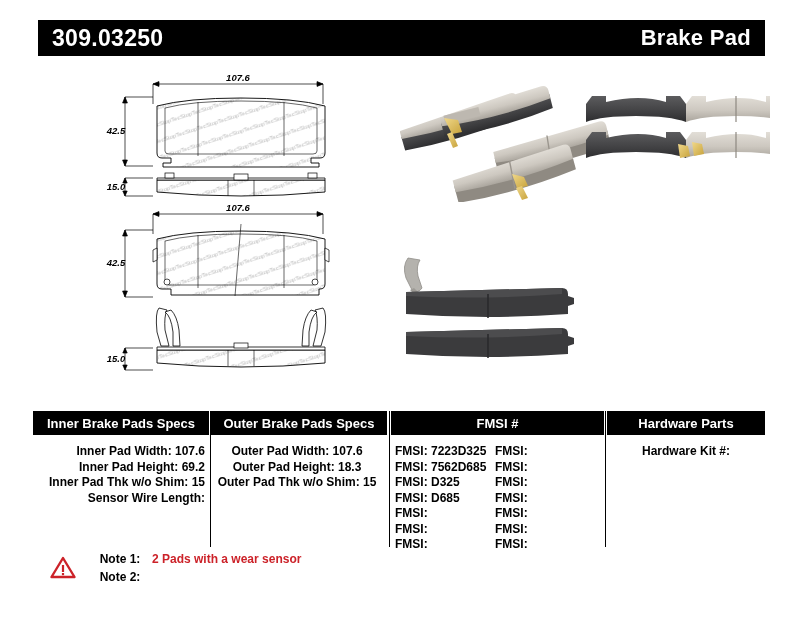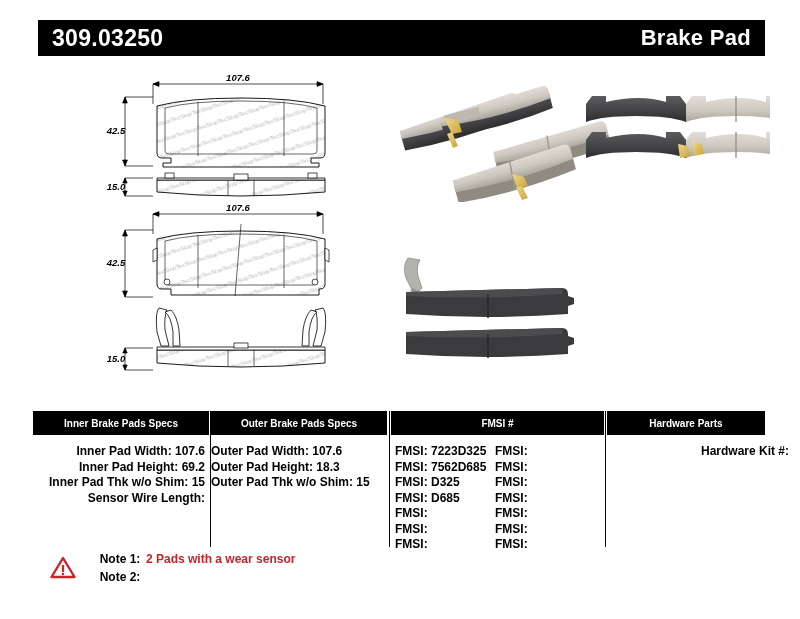--- a/index.html
+++ b/index.html
@@ -28,48 +28,48 @@
   
   .photo{position:absolute;}
   #photo-top{left:400px;top:82px;width:370px;height:120px;}
   #photo-bottom{left:392px;top:232px;width:200px;height:145px;}
 
   
   .table{position:absolute;left:33px;top:411px;width:732px;height:140px;}
   .thead{position:absolute;left:0;top:0;width:732px;height:24px;}
   .th{
     position:absolute;top:0;height:24px;background:#000;color:#fff;
-    font-size:10px;font-weight:bold;
+    font-size:13px;font-weight:bold;
     display:flex;align-items:center;justify-content:center;
   }
   .th-inner{left:0;width:176px;}
   .th-outer{left:178px;width:176px;}
   .th-fmsi{left:358px;width:213px;}
   .th-related{left:574px;width:158px;}
 
   .vsep{position:absolute;top:0;width:1px;height:136px;background:#000;}
   .vsep-a{left:176.5px;}
   .vsep-b{left:355.5px;}
   .vsep-c{left:571.5px;}
 
   .cell{position:absolute;font-size:12px;font-weight:bold;line-height:15.5px;}
   .col-inner{left:0;top:33px;width:172px;text-align:right;}
-  .col-outer{left:178px;top:33px;width:172px;text-align:left;}
+  .col-outer{left:178px;top:33px;width:172px;text-align:center;}
   .col-fmsi-a{left:362px;top:33px;width:100px;text-align:left;}
   .col-fmsi-b{left:462px;top:33px;width:100px;text-align:left;}
-  .col-related{left:606px;top:33px;width:150px;text-align:right;}
+  .col-related{left:578px;top:33px;width:150px;text-align:center;}
   .cell div{white-space:nowrap;}
 
   
   .notes{position:absolute;left:50px;top:552px;width:420px;height:42px;}
   .warn-icon{position:absolute;left:0;top:4px;width:26px;height:23px;}
   .note-rows{position:absolute;left:44px;top:0;text-align:center;}
   .note-row{display:flex;align-items:baseline;height:18px;}
   .note-label{font-size:12px;font-weight:bold;width:52px;}
-  .note-value{font-size:12px;font-weight:bold;}
+  .note-value{font-size:12px;font-weight:bold;margin-left:6px;}
 </style>
 </head>
 <body>
 
 <div class="page">
 
   <div class="header-bar">
     <span class="header-part">309.03250</span>
     <span class="header-type">Brake Pad</span>
   </div>

